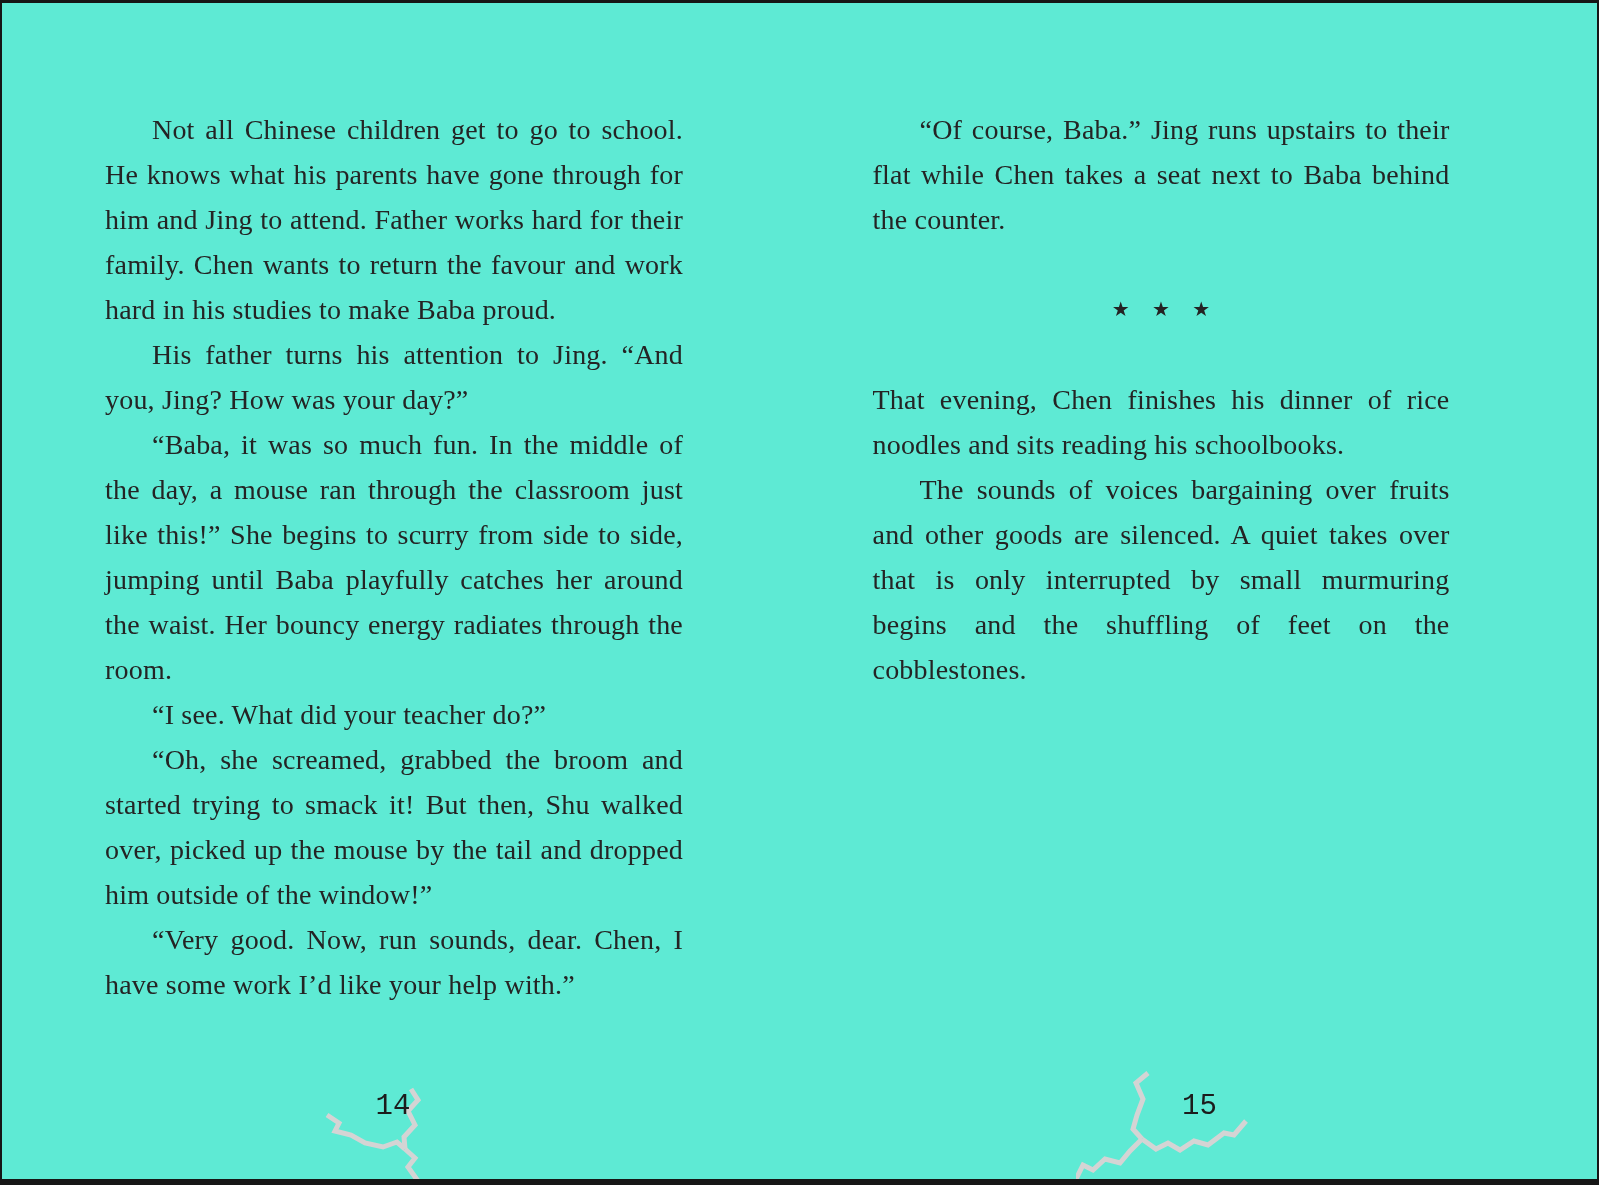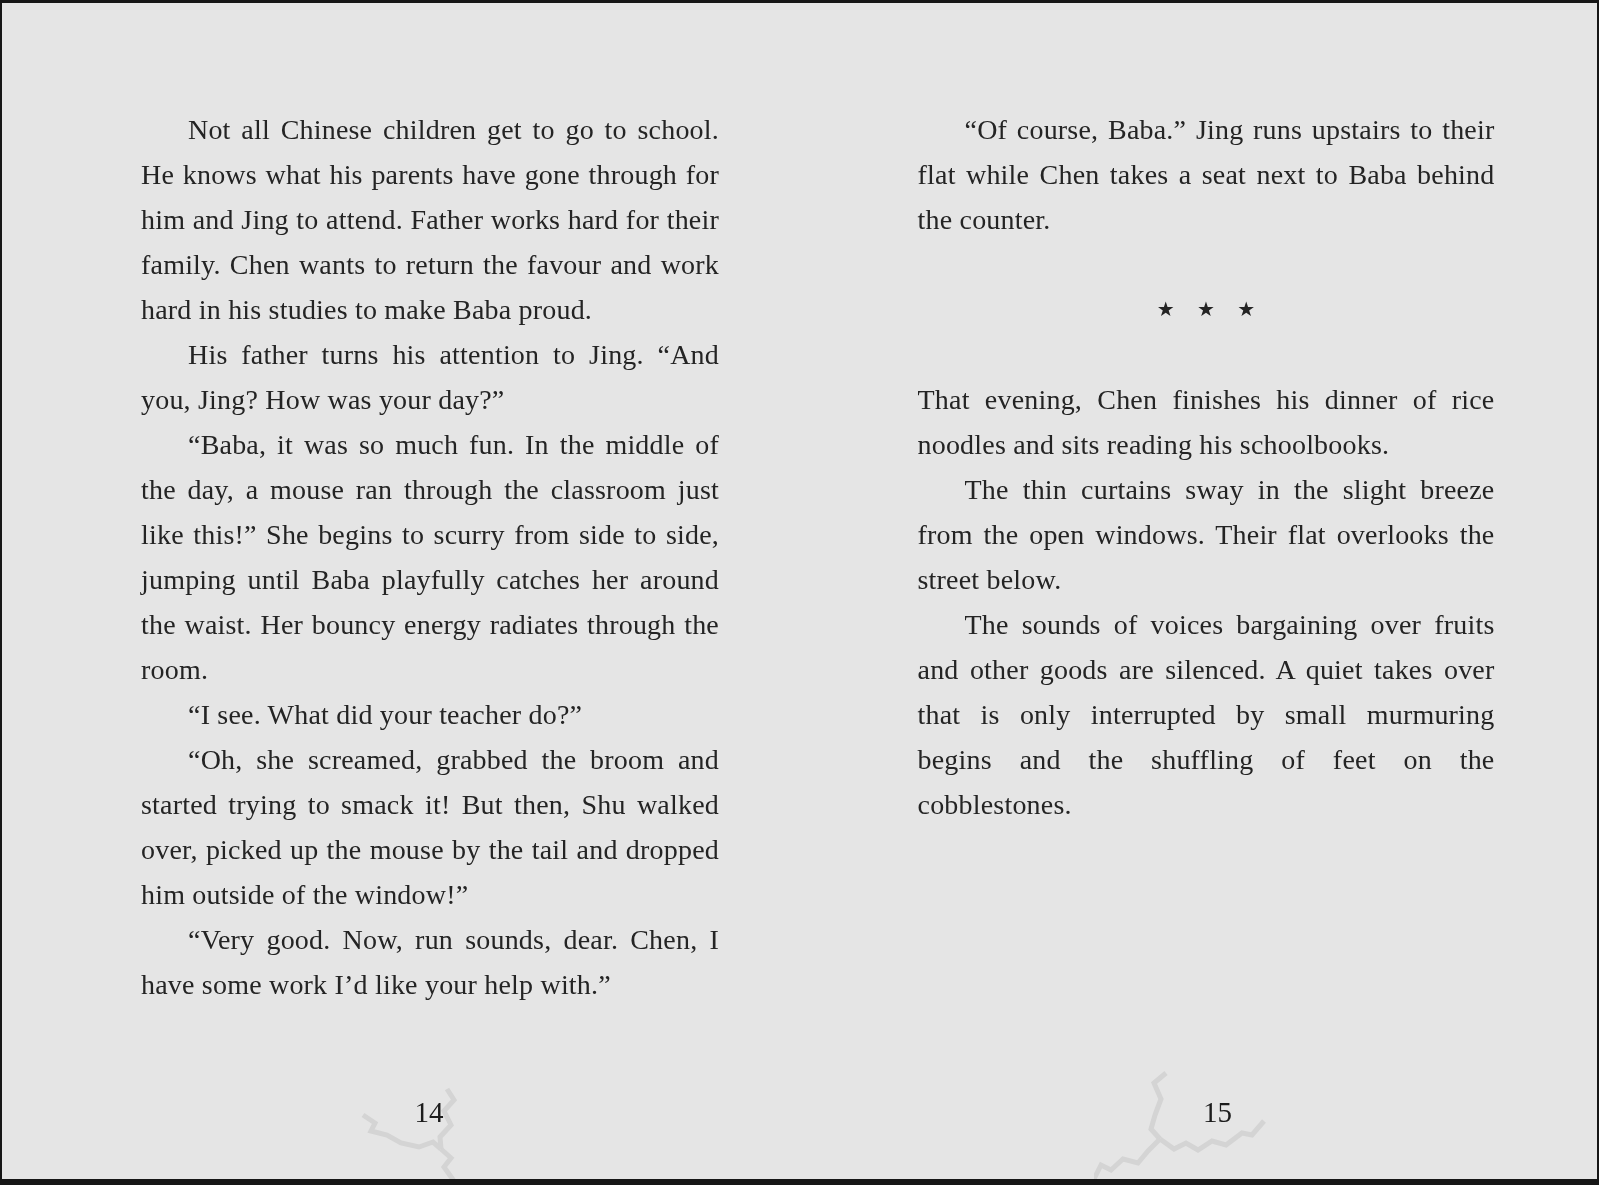--- a/index.html
+++ b/index.html
@@ -2,36 +2,35 @@
 <html><head>
 <meta charset="utf-8">
 <style>
   * { box-sizing: border-box; }
   html, body { margin: 0; padding: 0; background: #ffffff; }
 
   .spread {
     position: relative;
     width: 1599px;
     height: 1185px;
-    background: #e5e5e5;
+    background: #5eead4;
     border-left: 2px solid #161616;
     border-right: 2px solid #161616;
     border-top: 3px solid #161616;
     border-bottom: 6px solid #161616;
     display: flex;
     overflow: hidden;
     font-family: "Liberation Serif", serif;
-    padding-left: 36px;
   }
 
   .page { position: relative; flex: 1 1 50%; height: 100%; }
 
   .text-col { position: absolute; top: 104px; }
   .page-left  .text-col { left: 103px; width: 578px; }
-  .page-right .text-col { left: 100px;  width: 577px; }
+  .page-right .text-col { left: 73px;  width: 577px; }
 
   p.body-par {
     margin: 0;
     font-size: 28px;
     line-height: 45px;
     color: #242424;
     text-align: justify;
     letter-spacing: 0.2px;
   }
   p.indent { text-indent: 47px; }
@@ -41,23 +40,23 @@
     line-height: 45px;
     margin: 45px 0;
     font-size: 20px;
     word-spacing: 16px;
     color: #242424;
     font-family: "DejaVu Sans", sans-serif;
   }
 
   .page-number {
     position: absolute;
-    bottom: 50px;
+    bottom: 56px;
     transform: translateX(-50%);
-    font-family: Liberation Serif, serif;
+    font-family: Liberation Mono, monospace;
     font-size: 29px;
     color: #1c1c1c;
   }
   .page-left  .page-number { left: 391px; }
   .page-right .page-number { left: 400px; text-align: right; }
 
   .crack { position: absolute; }
   .page-left  .crack { left: 323px; top: 1084px; }
   .page-right .crack { left: 276px; top: 1068px; }
   .crack polyline {
@@ -90,21 +89,20 @@
     </svg>
 
     <div class="page-number">14</div>
   </section>
 
   <section class="page page-right">
     <div class="text-col">
       <p class="body-par indent">“Of course, Baba.” Jing runs upstairs to their flat while Chen takes a seat next to Baba behind the counter.</p>
       <div class="scene-break">★ ★ ★</div>
       <p class="body-par">That evening, Chen finishes his dinner of rice noodles and sits reading his schoolbooks.</p>
-      <p class="body-par indent">The thin curtains sway in the slight breeze from the open windows. Their flat overlooks the street below.</p>
       <p class="body-par indent">The sounds of voices bargaining over fruits and other goods are silenced. A quiet takes over that is only interrupted by small murmuring begins and the shuffling of feet on the cobblestones.</p>
     </div>
 
     <svg class="crack" width="180" height="115" viewBox="0 0 180 115" xmlns="http://www.w3.org/2000/svg">
       <polyline points="72,2 60,12 67,28 61,44 57,58 66,68"></polyline>
       <polyline points="66,68 54,80 44,92 29,88 17,99 7,94 0,108"></polyline>
       <polyline points="66,68 80,78 92,72 104,79 118,70 132,74 148,62 158,64 170,50"></polyline>
     </svg>
 
     <div class="page-number">15</div>

